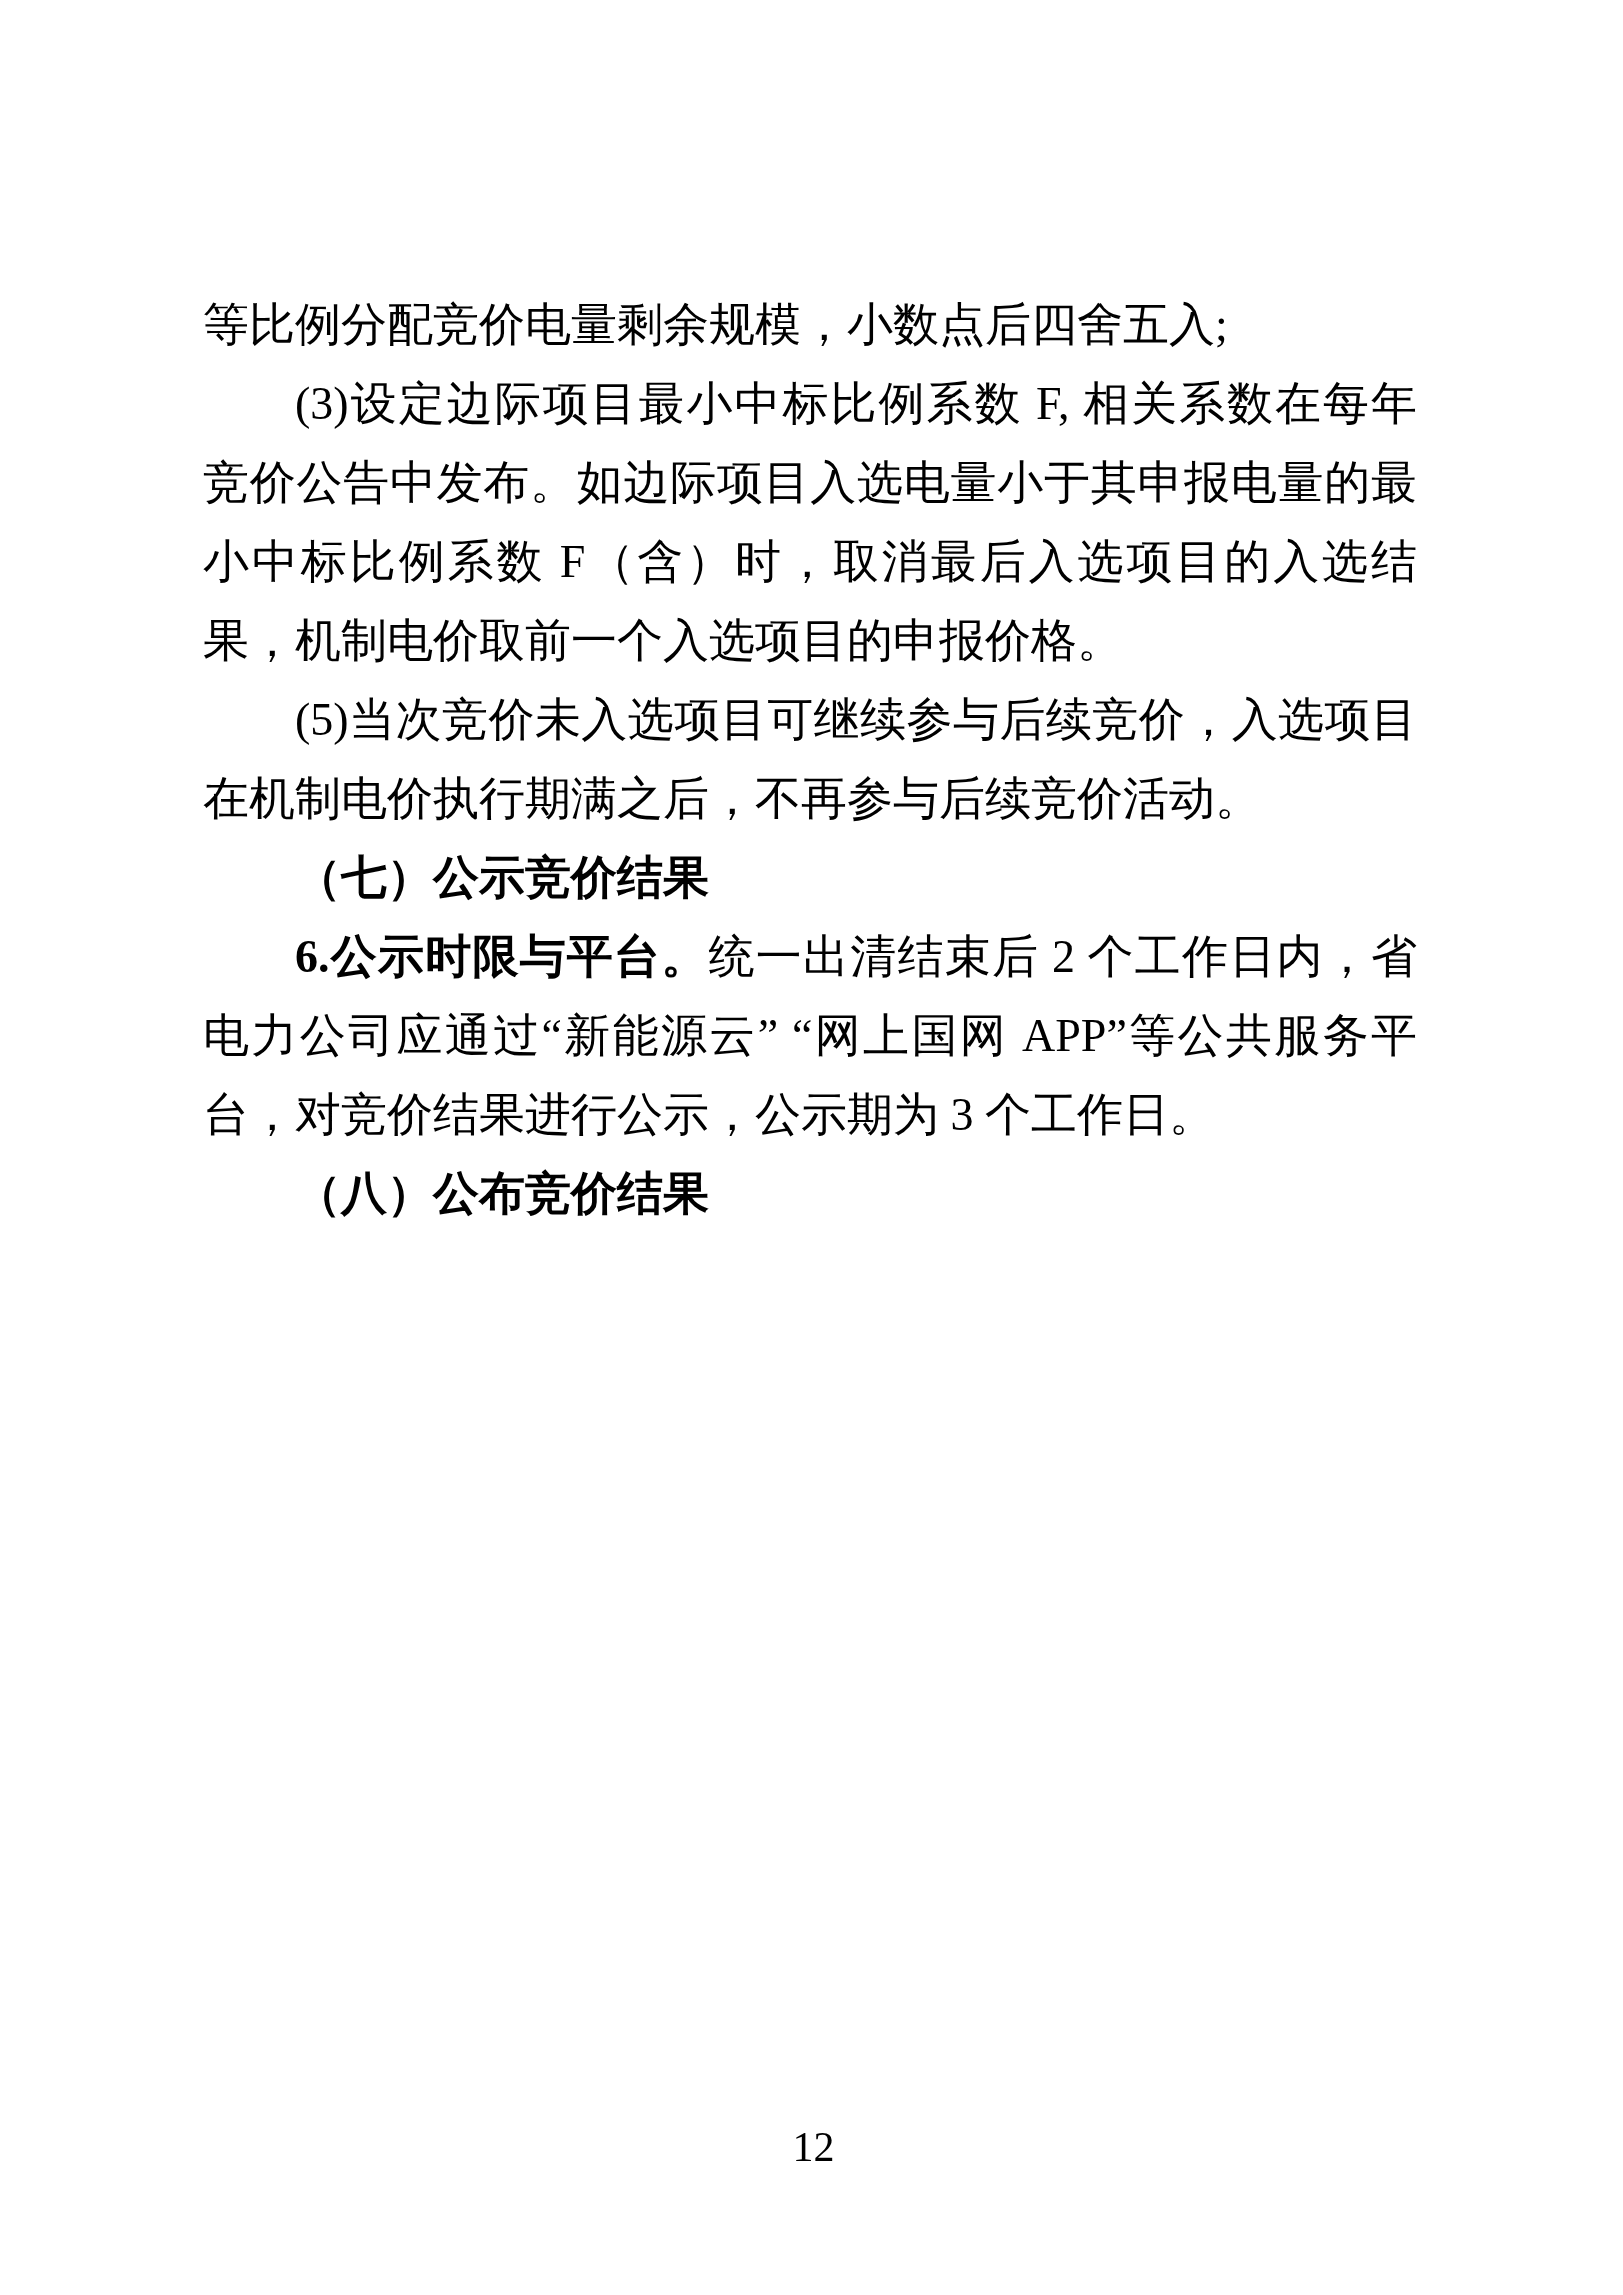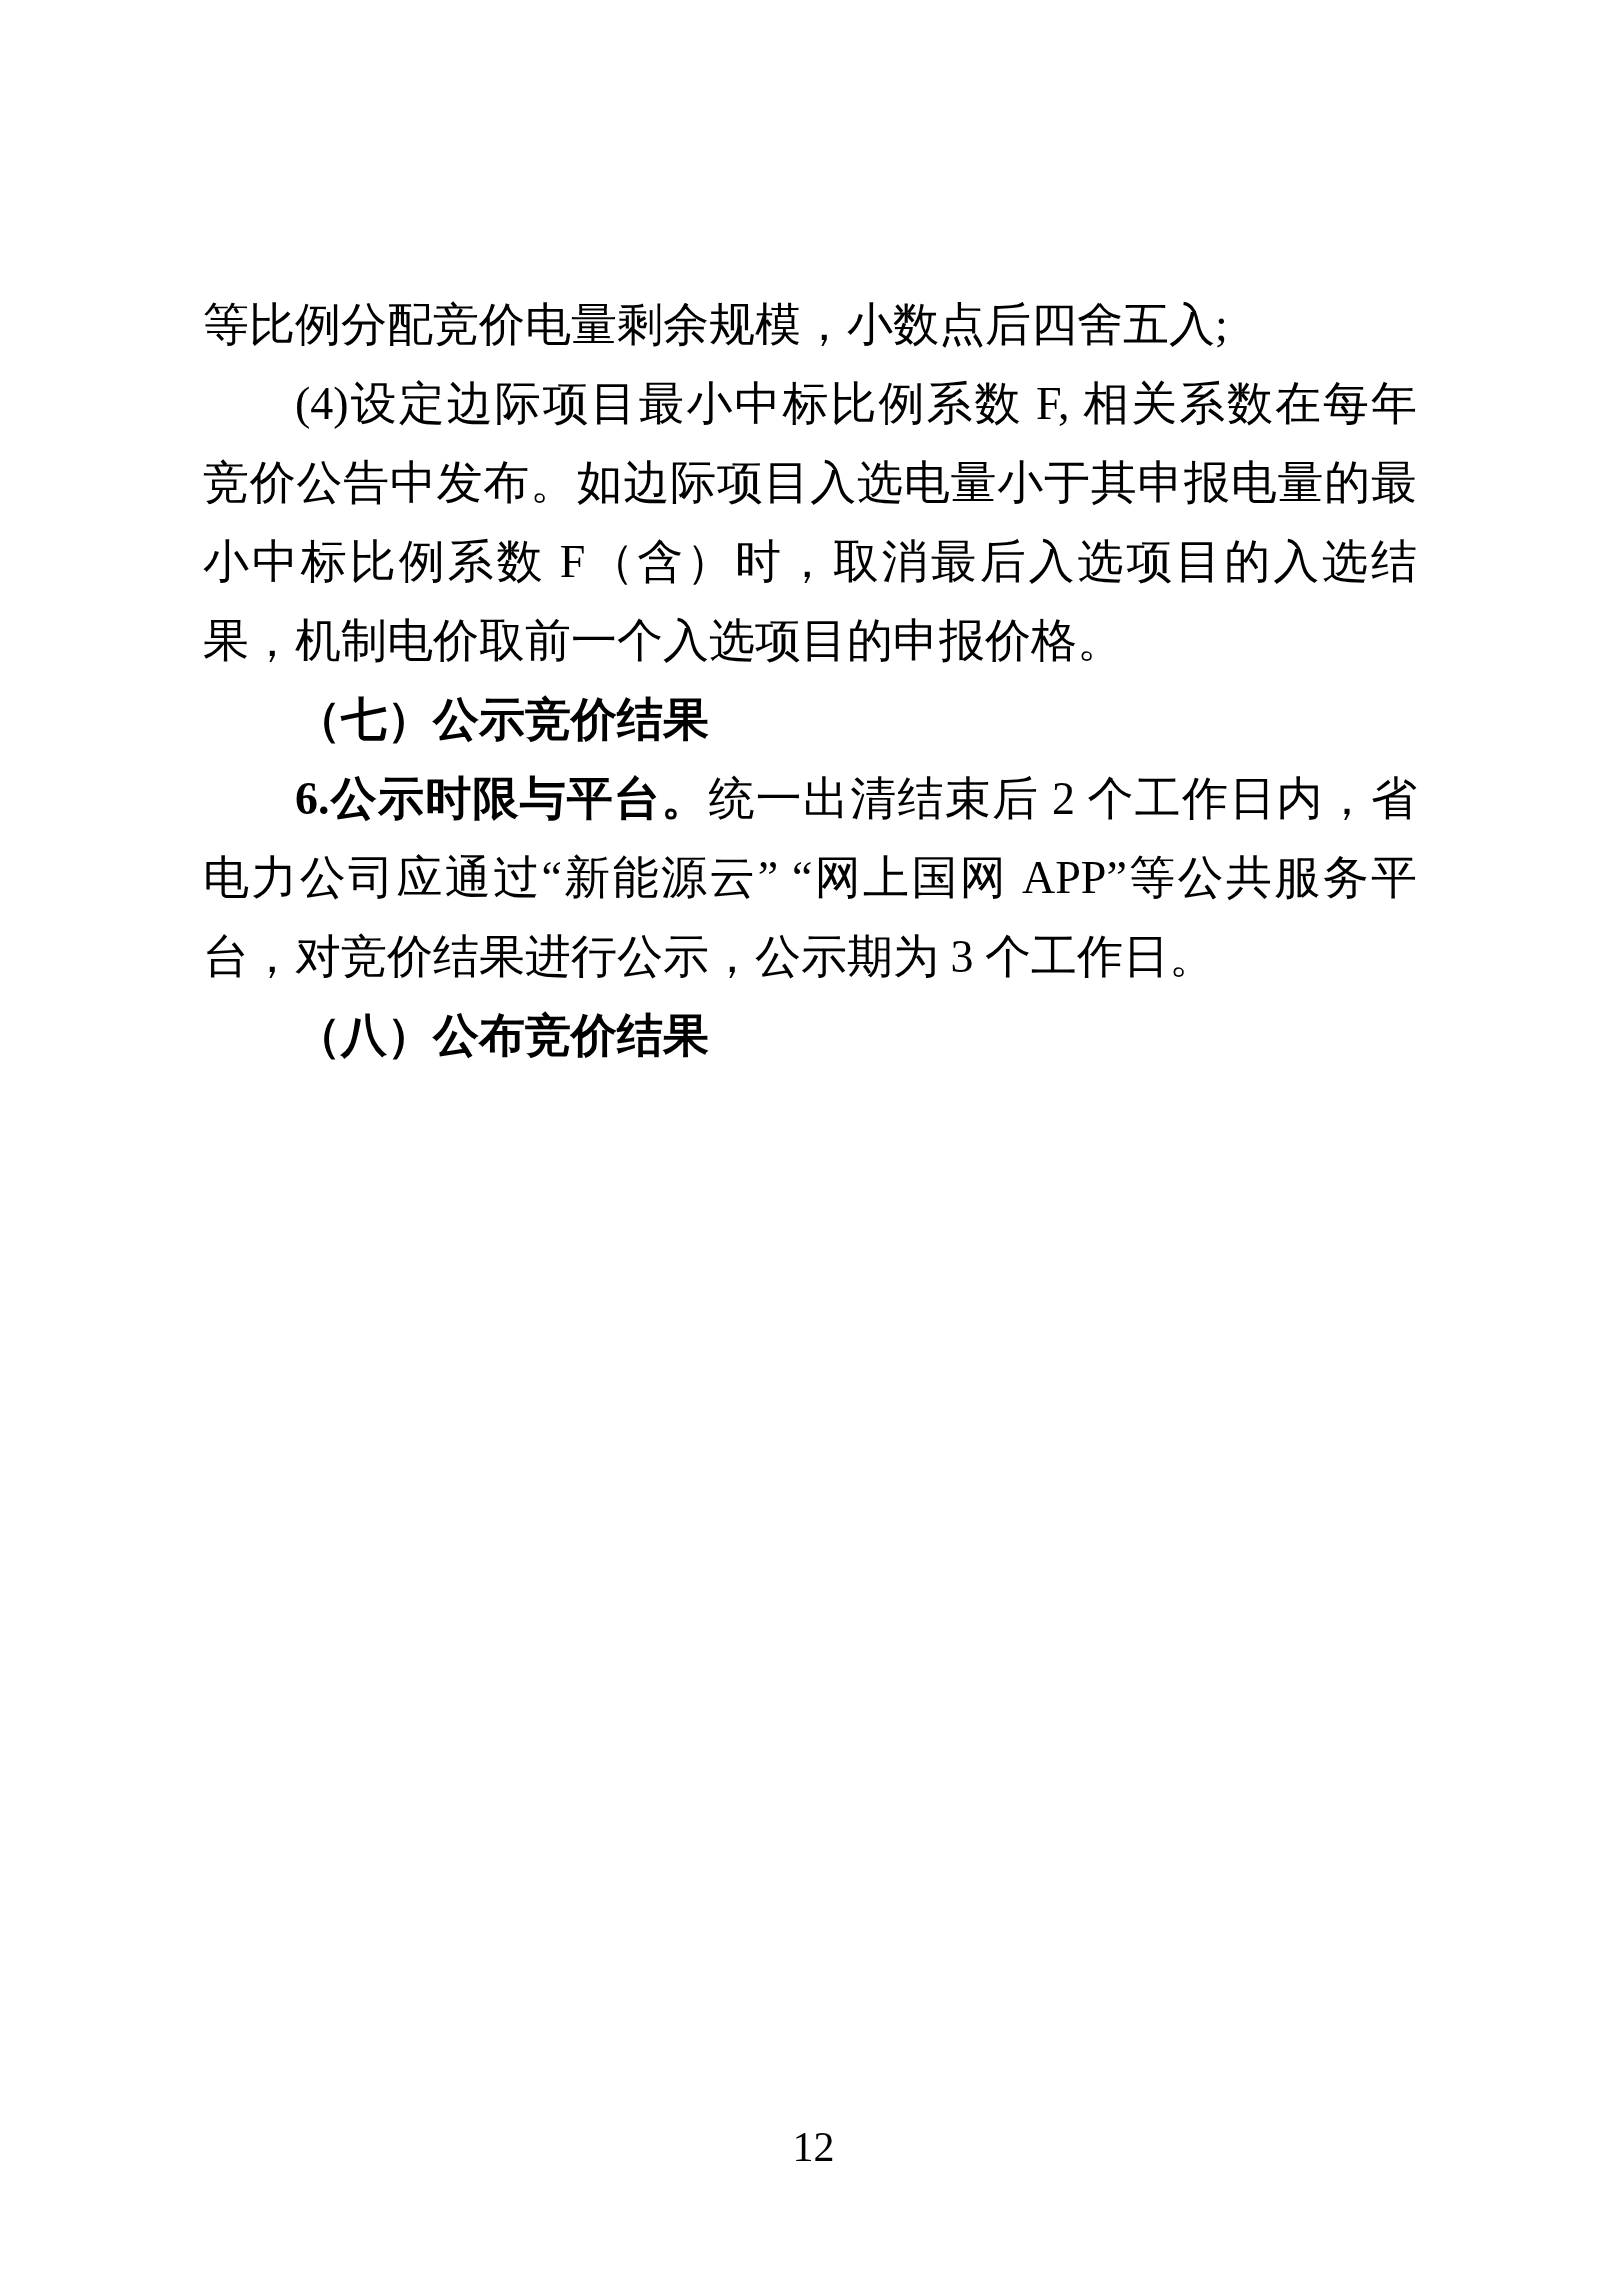--- a/index.html
+++ b/index.html
@@ -53,20 +53,21 @@
     font-family: "Liberation Serif", "DejaVu Serif", serif;
     color: #000000;
   }
 </style>
 </head>
 <body>
 
 <div class="page">
   <div class="content">
       <p class="para"><span>等比例分配竞价电量剩余规模，小数点后四舍五入;</span></p>
-      <p class="para indent"><span>(4)设定边际项目最小中标比例系数 F, 相关系数在每年竞价公告中发布。如边际项目入选电量小于其申报电量的最小中标比例系数 F（含）时，取消最后入选项目的入选结果，机制电价取前一个入选项目的申报价格。</span></p>
+      <p class="para indent"><span>(3)设定边际项目最小中标比例系数 F, 相关系数在每年竞价公告中发布。如边际项目入选电量小于其申报电量的最小中标比例系数 F（含）时，取消最后入选项目的入选结果，机制电价取前一个入选项目的申报价格。</span></p>
+      <p class="para indent"><span>(5)当次竞价未入选项目可继续参与后续竞价，入选项目在机制电价执行期满之后，不再参与后续竞价活动。</span></p>
       <p class="para indent heading"><b>（七）公示竞价结果</b></p>
       <p class="para indent"><b>6.公示时限与平台。</b><span>统一出清结束后 2 个工作日内，省电力公司应通过“新能源云” “网上国网 APP”等公共服务平台，对竞价结果进行公示，公示期为 3 个工作日。</span></p>
       <p class="para indent heading"><b>（八）公布竞价结果</b></p>
     </div>
   <div class="page-number">12</div>
 </div>
 
 
 </body></html>

